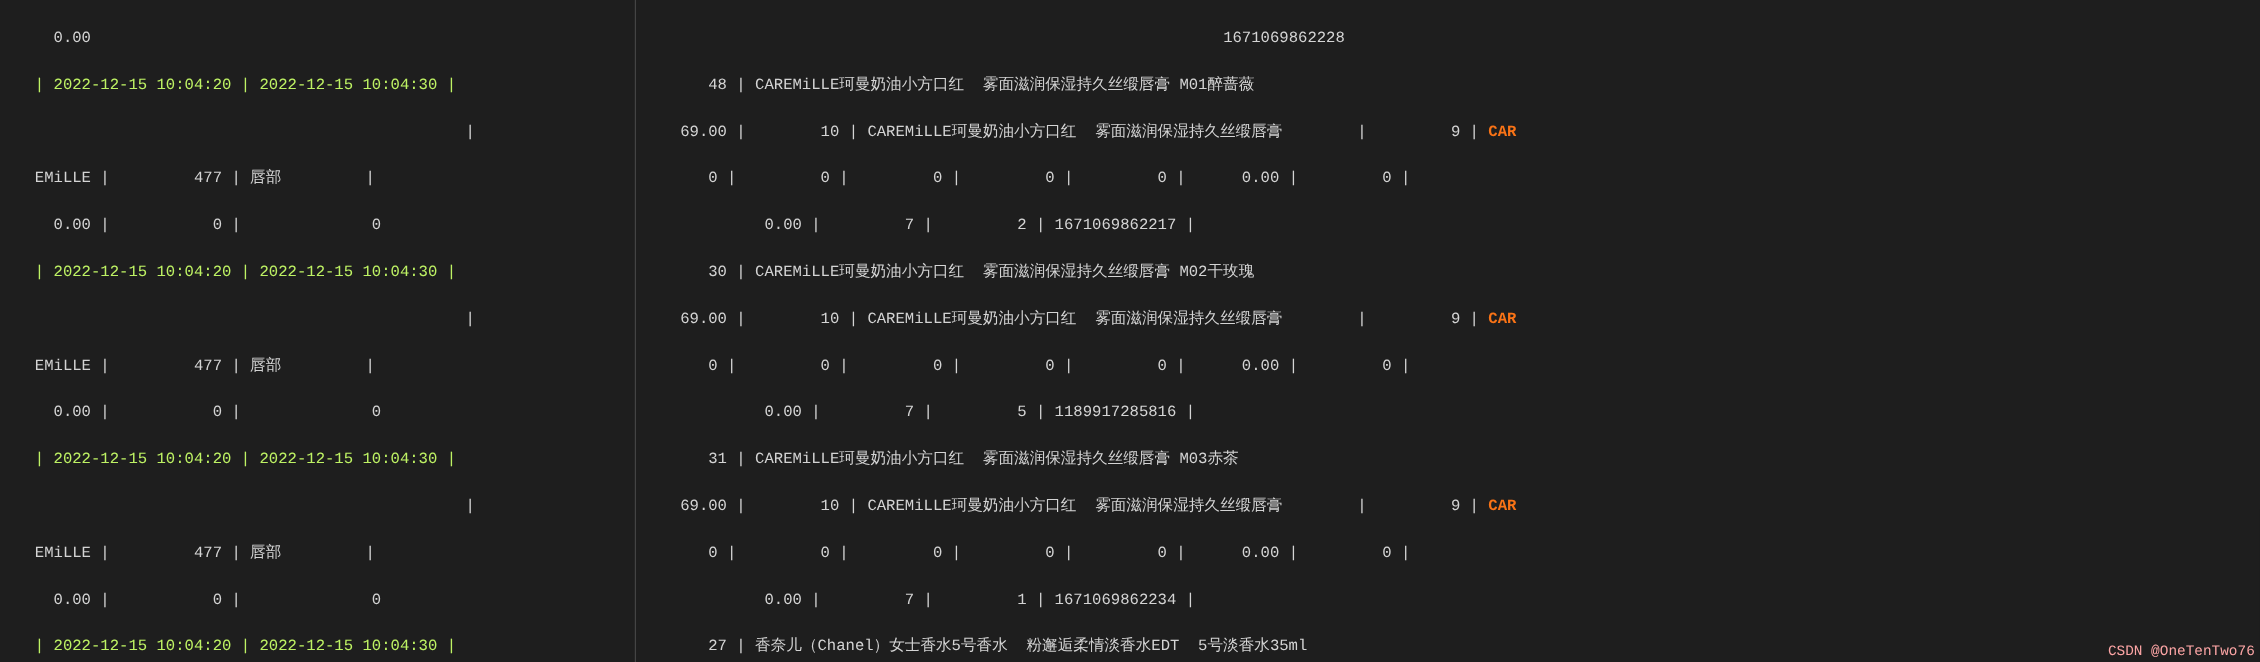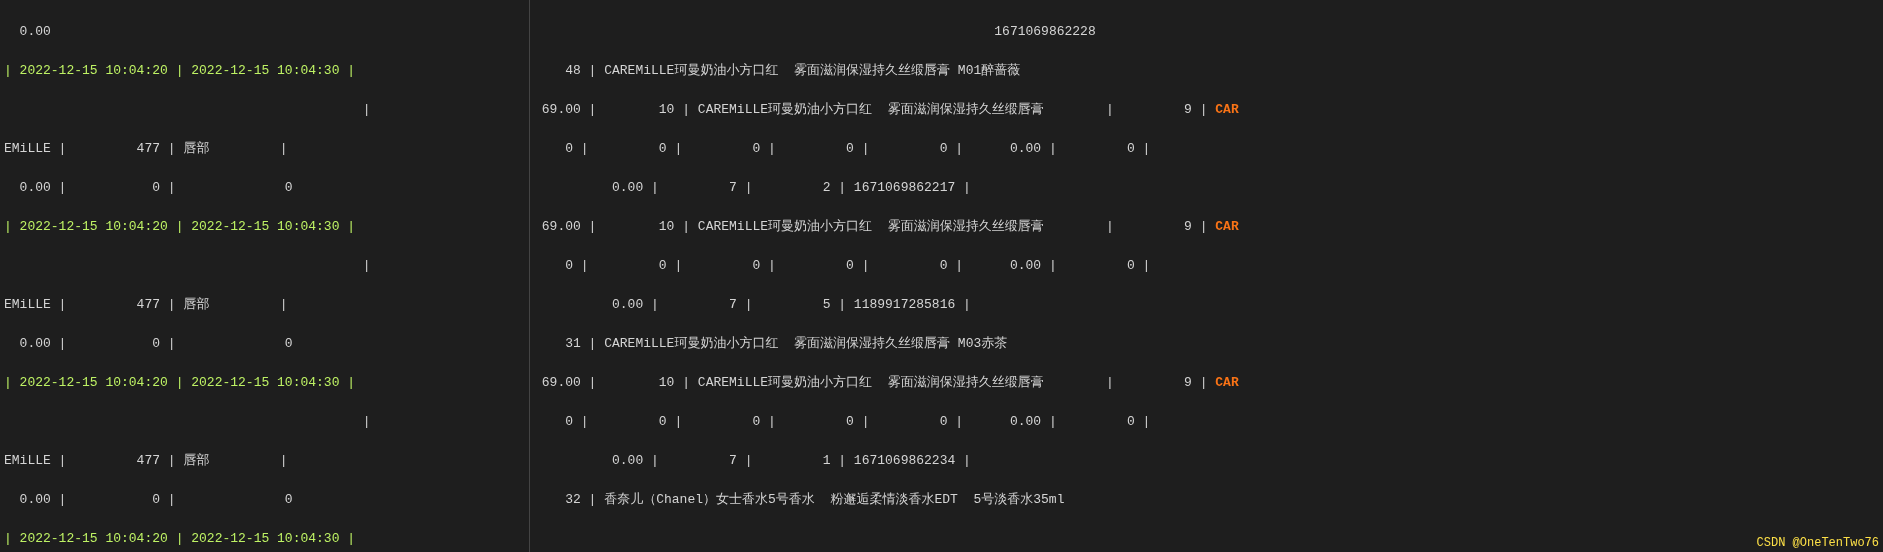--- a/index.html
+++ b/index.html
@@ -33,29 +33,30 @@
       padding: 2px 0;
     }
     .data-block {
       line-height: 1.5;
       white-space: pre;
       padding: 0 4px;
     }
     .row {
       display: block;
       color: #d4d4d4;
+      margin-left: 25px;
     }
     .divider {
       color: #bef264;
     }
     .watermark {
       position: absolute;
       bottom: 2px;
       right: 4px;
-      color: #fde047;
+      color: #fca5a5;
       font-size: 12px;
     }
     .highlight-car {
       color: #f97316;
       font-weight: bold;
     }
   </style>
 </head>
 <body>
 
@@ -85,28 +86,29 @@
 
     </div>
   </div>
   <div class="right-panel">
     <div class="data-block">
 <span class="row">                                                           1671069862228</span>
 <span class="row">    48 | CAREMiLLE珂曼奶油小方口红  雾面滋润保湿持久丝缎唇膏 M01醉蔷薇</span>
 <span class="row"> 69.00 |        10 | CAREMiLLE珂曼奶油小方口红  雾面滋润保湿持久丝缎唇膏        |         9 | <span class="highlight-car">CAR</span></span>
 <span class="row">    0 |         0 |         0 |         0 |         0 |      0.00 |         0 |</span>
 <span class="row">          0.00 |         7 |         2 | 1671069862217 |</span>
+<span class="row">    30 | CAREMiLLE珂曼奶油小方口红  雾面滋润保湿持久丝缎唇膏 M02干玫瑰</span>
 <span class="row"> 69.00 |        10 | CAREMiLLE珂曼奶油小方口红  雾面滋润保湿持久丝缎唇膏        |         9 | <span class="highlight-car">CAR</span></span>
 <span class="row">    0 |         0 |         0 |         0 |         0 |      0.00 |         0 |</span>
 <span class="row">          0.00 |         7 |         5 | 1189917285816 |</span>
 <span class="row">    31 | CAREMiLLE珂曼奶油小方口红  雾面滋润保湿持久丝缎唇膏 M03赤茶</span>
 <span class="row"> 69.00 |        10 | CAREMiLLE珂曼奶油小方口红  雾面滋润保湿持久丝缎唇膏        |         9 | <span class="highlight-car">CAR</span></span>
 <span class="row">    0 |         0 |         0 |         0 |         0 |      0.00 |         0 |</span>
 <span class="row">          0.00 |         7 |         1 | 1671069862234 |</span>
-<span class="row">    32 | 香奈儿（Chanel）女士香水5号香水  粉邂逅柔情淡香水EDT  5号淡香水35ml</span>
+<span class="row">    27 | 香奈儿（Chanel）女士香水5号香水  粉邂逅柔情淡香水EDT  5号淡香水35ml</span>
 
 
 
 
 
 
 
     </div>
   </div>
 </div>

